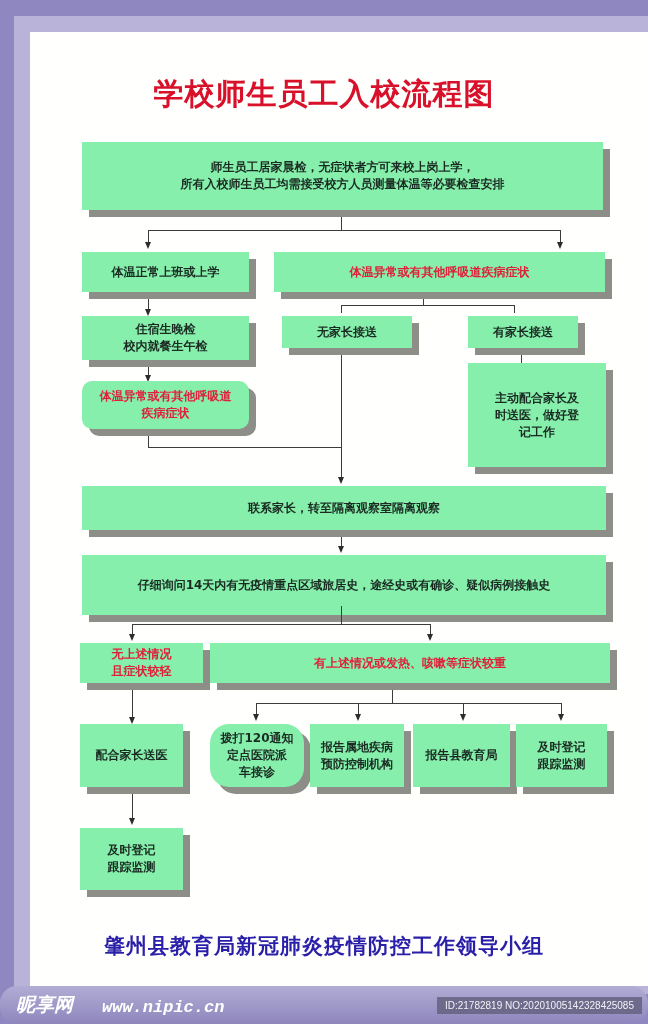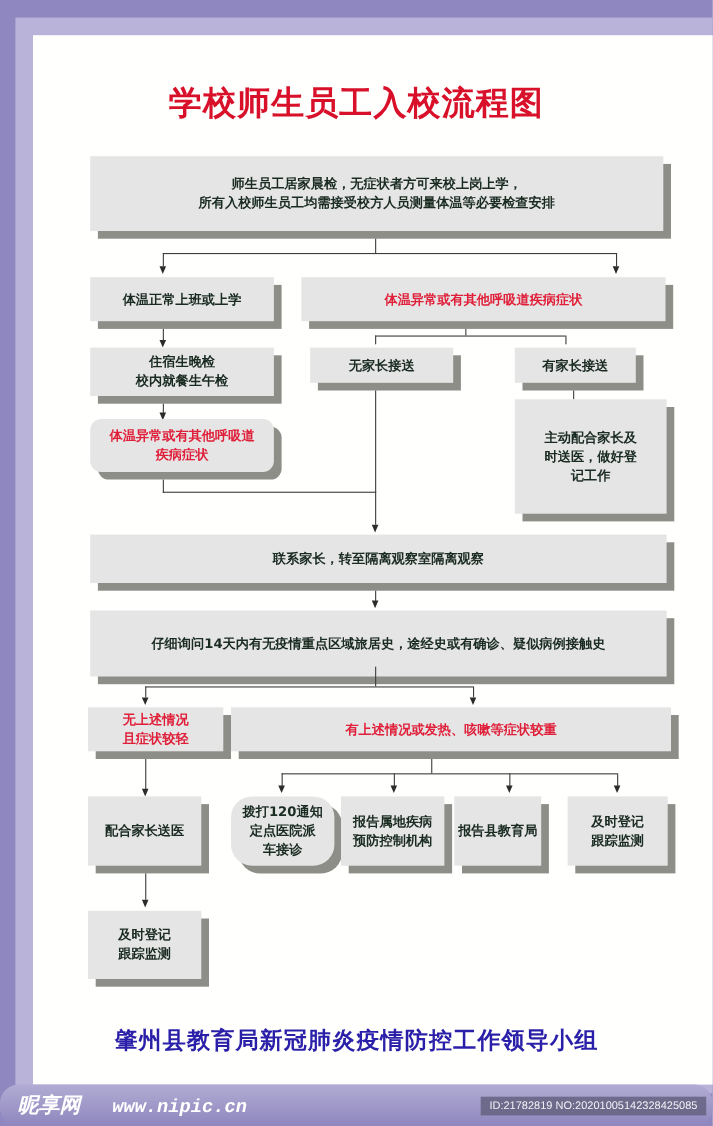--- a/index.html
+++ b/index.html
@@ -18,21 +18,21 @@
     background: #fffffd;
   }
   .title {
     position: absolute; left: 0; right: 0; top: 74px;
     text-align: center;
     color: #d8102a;
     font-size: 30px; font-weight: bold; letter-spacing: 1px;
   }
   .box {
     position: absolute;
-    background: #e5e5e5;
+    background: #86efac;
     box-shadow: 7px 7px 0 #8d8e88;
     display: flex; align-items: center; justify-content: center;
     text-align: center;
     color: #1a2b22;
     font-size: 12px; font-weight: bold; line-height: 17px;
     white-space: pre-line;
   }
   .box.red { color: #e0203a; }
   .line { position: absolute; background: #3c3c3c; }
   .arrow {
@@ -149,21 +149,21 @@
 <div class="arrow" style="left:460px;top:714px;"></div>
 <div class="line" style="left:561px;top:703px;width:1px;height:12px;"></div>
 <div class="arrow" style="left:558px;top:714px;"></div>
 
 <div class="box" style="left:80px;top:724px;width:103px;height:63px;">配合家长送医</div>
 <div class="box" style="left:210px;top:724px;width:94px;height:63px;border-radius:19px;">拨打120通知
 定点医院派
 车接诊</div>
 <div class="box" style="left:310px;top:724px;width:94px;height:63px;">报告属地疾病
 预防控制机构</div>
-<div class="box" style="left:413px;top:724px;width:79px;height:63px;text-align:center;">报告县教育局</div>
+<div class="box" style="left:413px;top:724px;width:97px;height:63px;text-align:center;">报告县教育局</div>
 <div class="box" style="left:516px;top:724px;width:91px;height:63px;">及时登记
 跟踪监测</div>
 
 <div class="line" style="left:132px;top:794px;width:1px;height:24px;"></div>
 <div class="arrow" style="left:129px;top:818px;"></div>
 
 <div class="box" style="left:80px;top:828px;width:103px;height:62px;">及时登记
 跟踪监测</div>
 
 <div class="footer-org">肇州县教育局新冠肺炎疫情防控工作领导小组</div>

